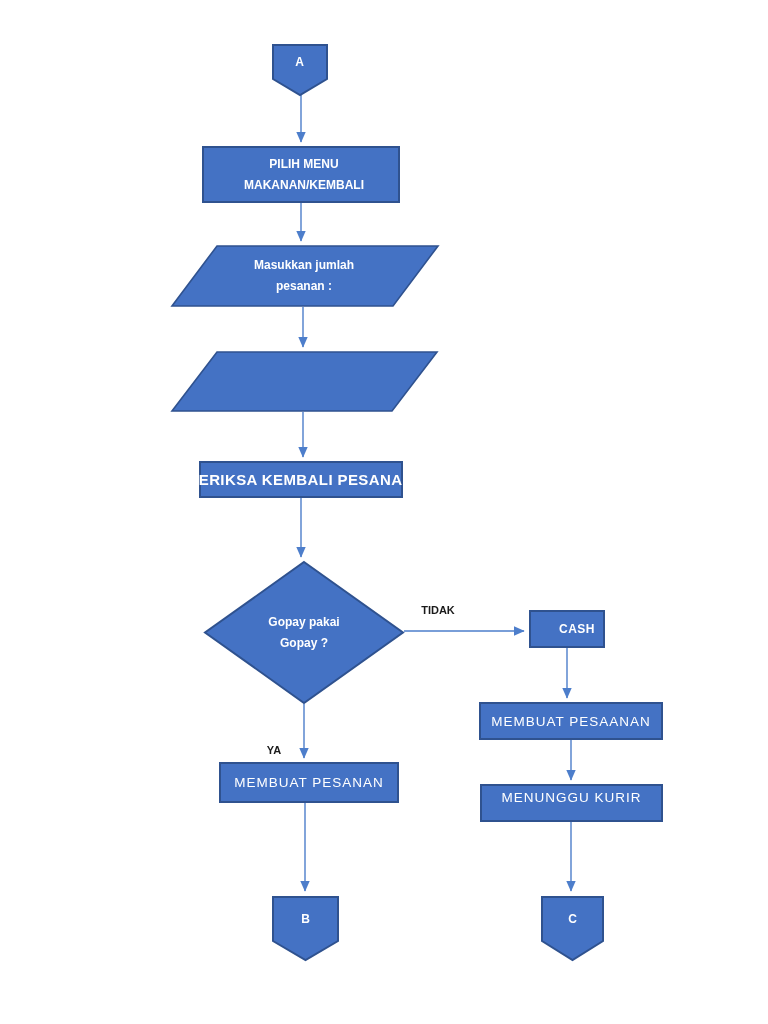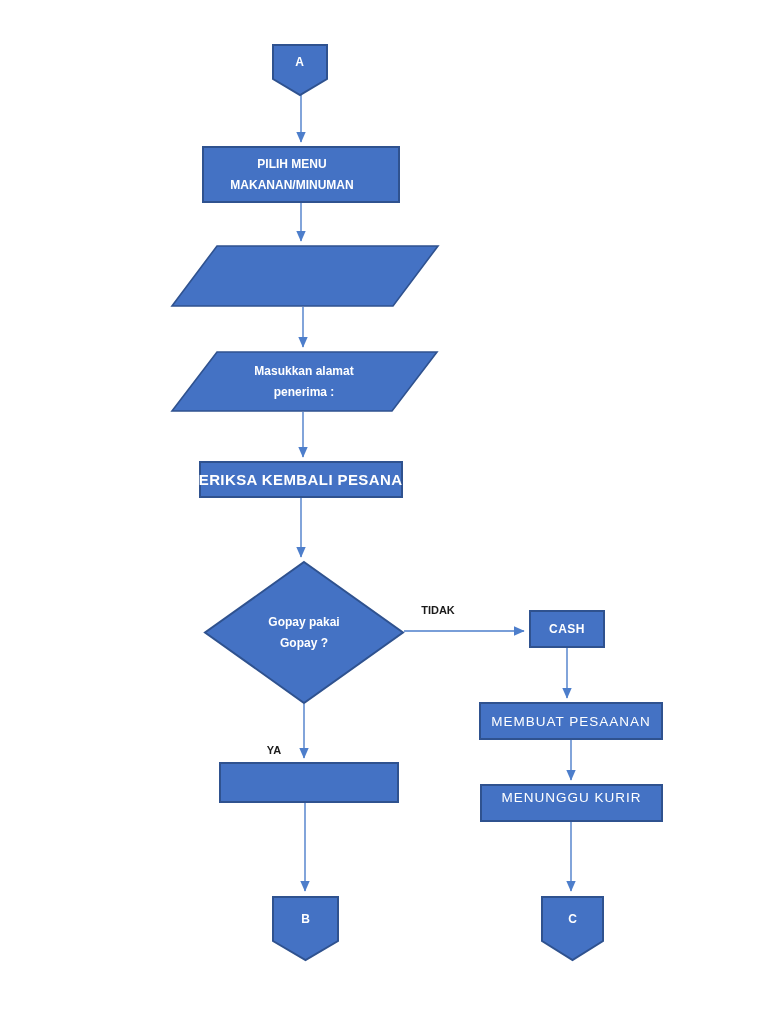--- a/index.html
+++ b/index.html
@@ -28,28 +28,28 @@
     display:flex;flex-direction:column;
     align-items:center;justify-content:center;
     text-align:center;
     color:var(--shape-text);
     font-weight:bold;font-size:12px;line-height:21px;
     white-space:nowrap;
   }
   .txt.black{color:var(--label-text);font-size:11px;line-height:15px;}
   .txt.wideface{font-weight:400;letter-spacing:1px;font-size:13.5px;}
   .t-a{left:272px;top:44px;width:55px;height:36px;}
-  .t-pilih{left:194px;top:147px;width:196px;height:55px;}
+  .t-pilih{left:206px;top:147px;width:196px;height:55px;}
   .t-jumlah{left:204px;top:246px;width:200px;height:60px;}
   .t-alamat{left:204px;top:352px;width:200px;height:59px;}
   .t-periksa{left:200px;top:462px;width:202px;height:35px;font-size:15px;letter-spacing:.4px;}
   .t-diamond{left:234px;top:562px;width:140px;height:141px;}
   .t-tidak{left:408px;top:600px;width:60px;height:20px;}
   .t-ya{left:254px;top:714px;width:40px;height:18px;margin-top:27px;}
-  .t-cash{left:530px;top:611px;width:74px;height:36px;letter-spacing:.5px;}
+  .t-cash{left:530px;top:611px;width:74px;height:36px;letter-spacing:.5px;padding-left:10px;}
   .t-membuat-pesanan{left:220px;top:763px;width:178px;height:39px;}
   .t-membuat-pesaanan{left:480px;top:703px;width:182px;height:36px;font-size:13px;letter-spacing:.8px;border-radius:16px;}
   .t-menunggu{left:481px;top:785px;width:181px;height:24px;font-size:13px;}
   .t-b{left:273px;top:897px;width:65px;height:44px;}
   .t-c{left:542px;top:897px;width:61px;height:44px;}
 </style>
 </head>
 <body>
 
 <div class="page">
@@ -84,40 +84,41 @@
     <rect class="shape" x="481" y="785" width="181" height="36"></rect>
     <rect class="shape" x="220" y="763" width="178" height="39"></rect>
     <polygon class="shape" points="273,897 338,897 338,941 305.5,960 273,941"></polygon>
     <polygon class="shape" points="542,897 603,897 603,941 572.5,960 542,941"></polygon>
   </svg>
 
   <div class="txt t-a">A</div>
 
   <div class="txt t-pilih">
     <span>PILIH MENU</span>
-    <span>MAKANAN/MINUMAN</span>
+    <span>MAKANAN/KEMBALI</span>
   </div>
 
+  <div class="txt t-jumlah">
+    <span>Masukkan jumlah</span>
+    <span>pesanan :</span>
+  </div>
 
-  <div class="txt t-alamat">
-    <span>Masukkan alamat</span>
-    <span>penerima :</span>
-  </div>
 
   <div class="txt t-periksa">PERIKSA KEMBALI PESANAN</div>
 
   <div class="txt t-diamond">
     <span>Gopay pakai</span>
     <span>Gopay ?</span>
   </div>
 
   <div class="txt black t-tidak">TIDAK</div>
   <div class="txt black t-ya">YA</div>
 
   <div class="txt t-cash">CASH</div>
 
+  <div class="txt wideface t-membuat-pesanan">MEMBUAT PESANAN</div>
   <div class="txt wideface t-membuat-pesaanan">MEMBUAT PESAANAN</div>
   <div class="txt wideface t-menunggu">MENUNGGU KURIR</div>
 
   <div class="txt t-b">B</div>
   <div class="txt t-c">C</div>
 
 </div>
 
 </body></html>

